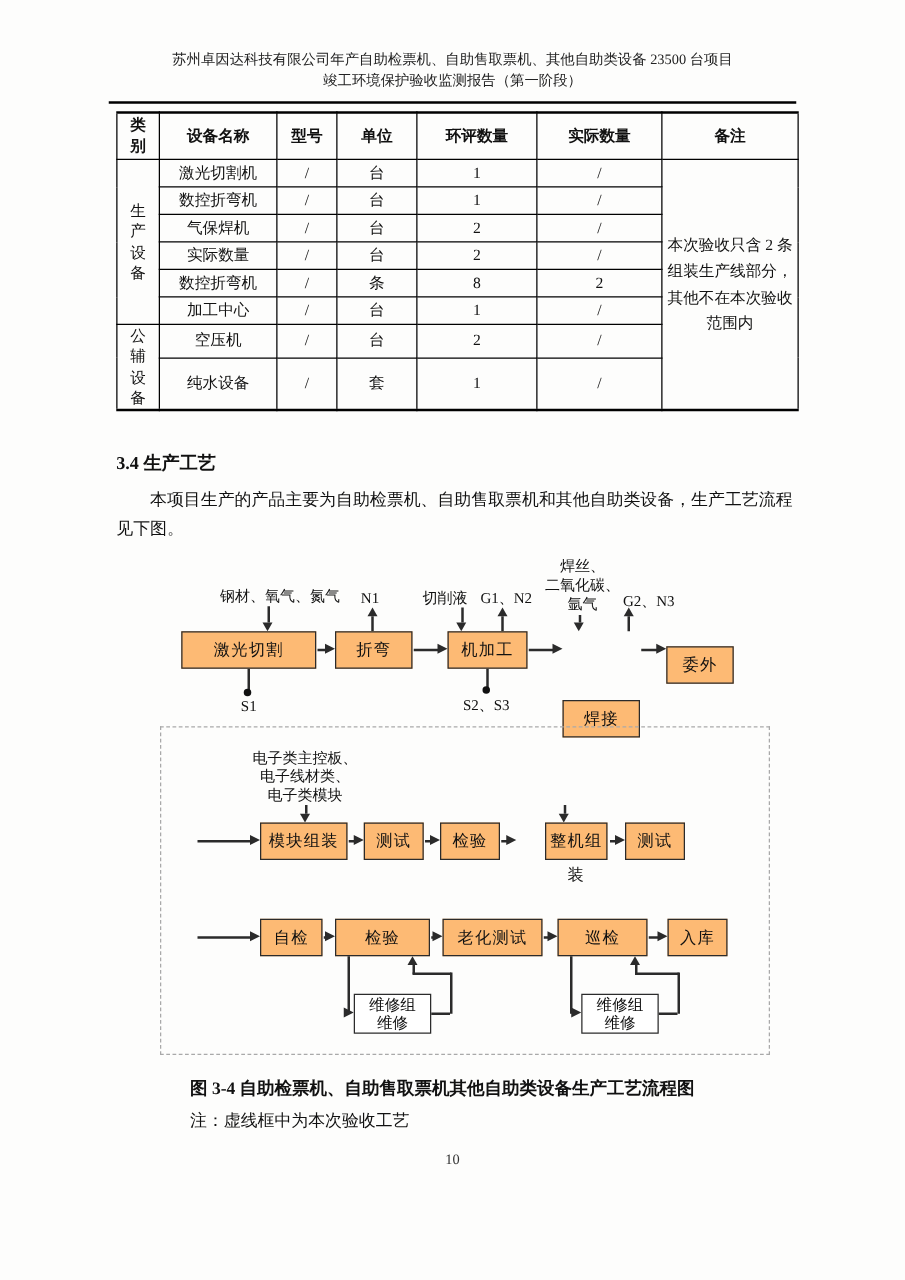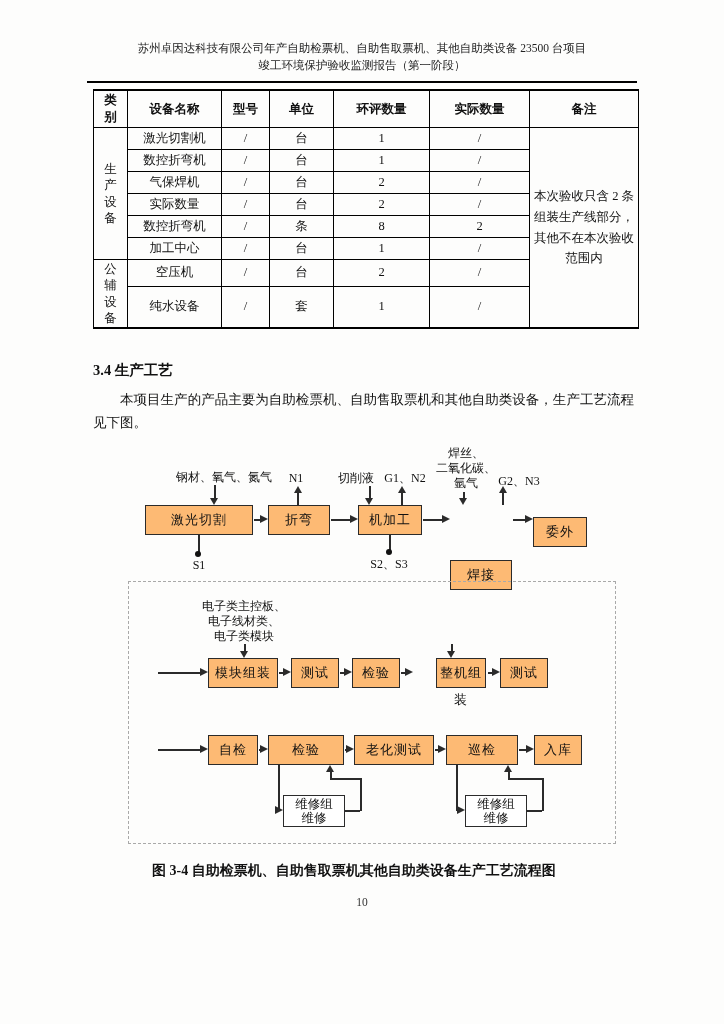--- a/index.html
+++ b/index.html
@@ -265,16 +265,17 @@
 维修</div>
     <div class="hl2" style="left:527px; top:370px; width:15px;"></div>
     <div class="vl2" style="left:542px; top:338px; height:33px;"></div>
     <div class="hl2" style="left:508px; top:338px; width:35px;"></div>
     <div class="vl2" style="left:508px; top:331px; height:8px;"></div>
     <div class="au" style="left:504px; top:325px;"></div>
 
   </div>
 
   <div class="fig-caption">图 3-4 自助检票机、自助售取票机其他自助类设备生产工艺流程图</div>
+  <div class="fig-note">注：虚线框中为本次验收工艺</div>
 
   <div class="page-number">10</div>
 
 </div>
 
 </body></html>

